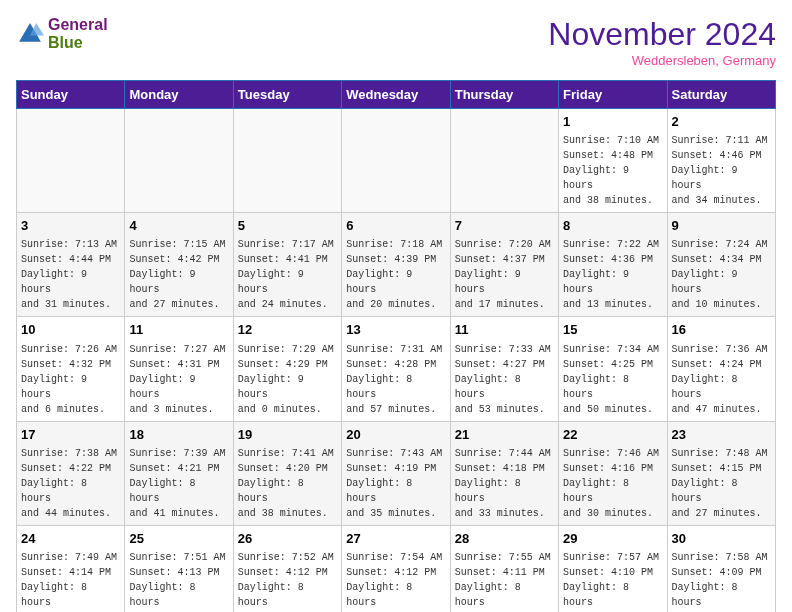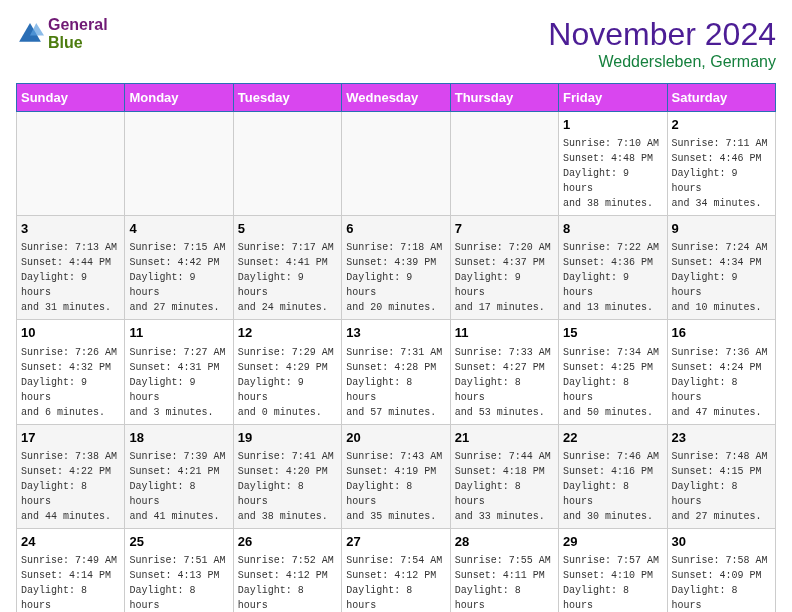--- a/index.html
+++ b/index.html
@@ -32,30 +32,30 @@
     }
     .title-area {
       text-align: right;
     }
     .month-title {
       font-size: 32px;
       font-weight: normal;
       color: #4c1d95;
     }
     .location-title {
-      font-size: 16px;
-      color: #15803d;
+      font-size: 13px;
+      color: #ec4899;
     }
     table {
       width: 100%;
       border-collapse: collapse;
       table-layout: fixed;
     }
     th {
-      background-color: #d946ef;
+      background-color: #4c1d95;
       color: #fff;
       font-size: 13px;
       font-weight: bold;
       padding: 6px 4px;
       text-align: left;
       border: 1px solid #2a6eb5;
     }
     td {
       border: 1px solid #ccc;
       vertical-align: top;

